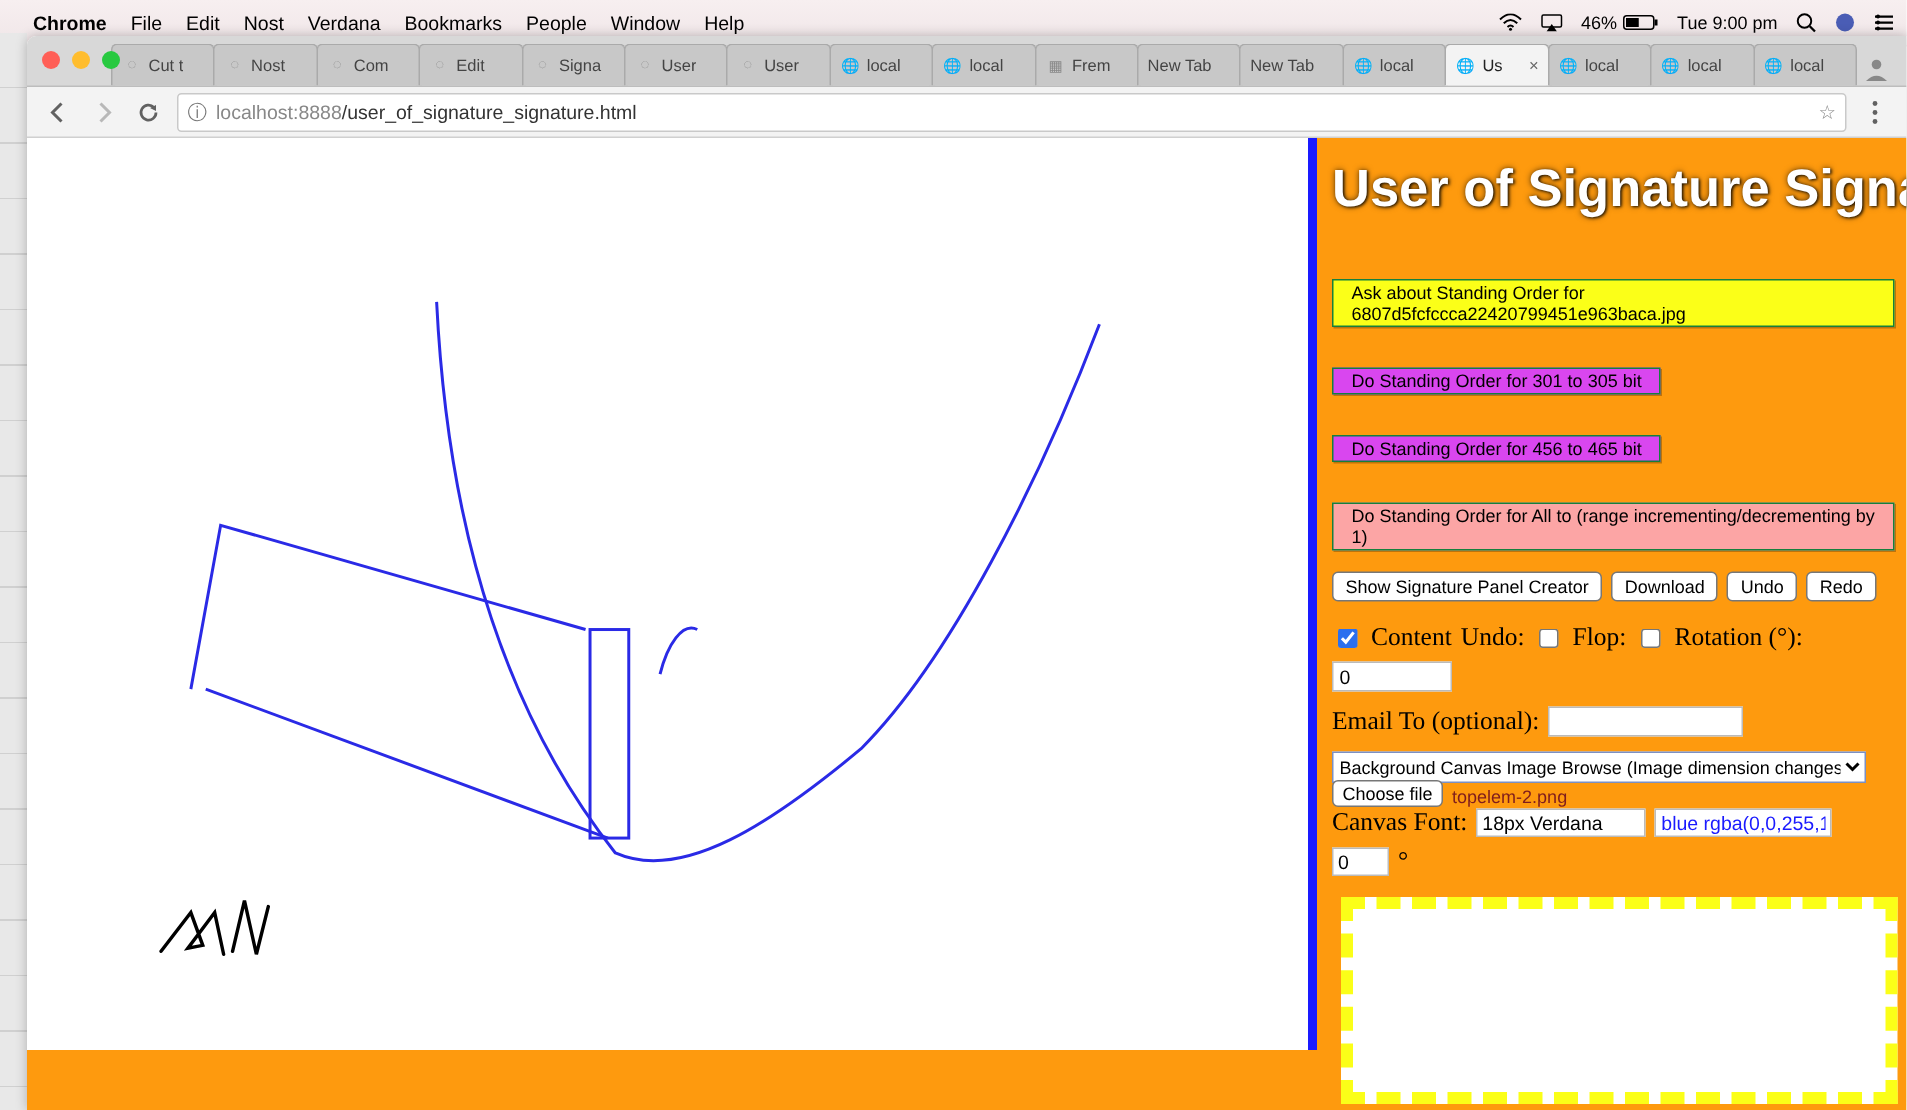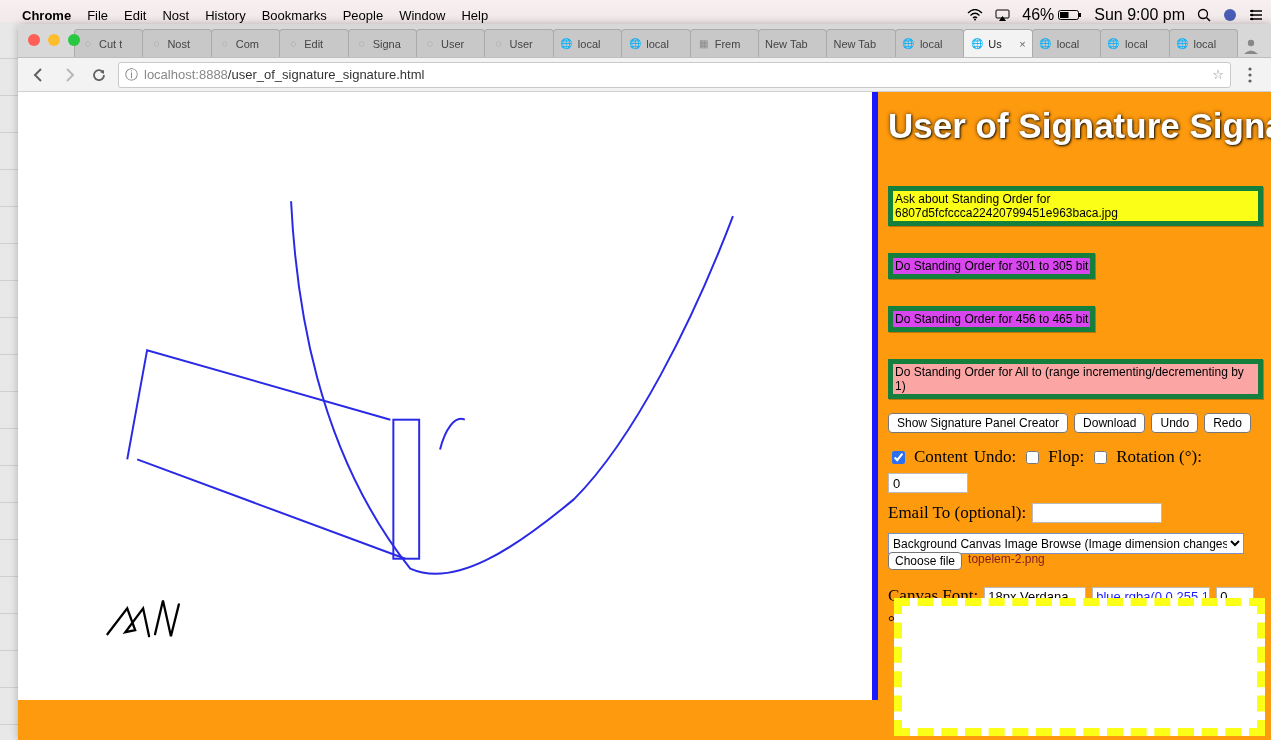--- a/index.html
+++ b/index.html
@@ -3,21 +3,21 @@
 <meta charset="utf-8">
 <style>
   * { box-sizing: border-box; }
   html, body { margin:0; padding:0; width:1271px; height:740px; font-family: -apple-system, BlinkMacSystemFont, "Helvetica Neue", Arial, sans-serif; overflow:hidden; background:#fff; }
   
   .menubar { position:absolute; top:0; left:0; right:0; height:22px; background:linear-gradient(#f7eff0,#f0e6e8); display:flex; align-items:center; font-size:13px; color:#000; padding:15px 8px; border-bottom:1px solid #c9c0c2; }
   .menubar .apple { font-size:14px; margin-right:14px; }
   .menubar .mitem { margin-right:16px; cursor:default; }
   .menubar .mbold { font-weight:600; }
   .menubar .spacer { flex:1; }
-  .menubar .ritem { margin-left:12px; display:flex; align-items:center; gap:4px; font-size:16px; }
+  .menubar .ritem { margin-left:12px; display:flex; align-items:center; gap:4px; font-size:12px; }
   .menubar svg { display:block; }
   .dock-edge { position:absolute; left:0; top:22px; bottom:0; width:18px; background:repeating-linear-gradient(180deg,#e8e8e8 0,#e8e8e8 36px,#d0d0d0 36px,#d0d0d0 37px); }
   
   .chrome { position:absolute; left:18px; right:0; top:24px; bottom:0; background:#fff; border-top-left-radius:6px; box-shadow:0 0 8px rgba(0,0,0,.25); overflow:hidden; }
   .tabstrip { height:34px; background:#d8d8d8; display:flex; align-items:flex-end; padding:4px 6px 0 56px; position:relative; border-bottom:1px solid #bdbdbd; }
   .traffic { position:absolute; left:10px; top:10px; display:flex; gap:8px; }
   .t-dot { width:12px; height:12px; border-radius:50%; }
   .t-red{background:#ff5f57;} .t-yel{background:#ffbd2e;} .t-grn{background:#28c940;}
   .tab { height:28px; background:#c8c8c8; border:1px solid #aaa; border-bottom:none; border-top-left-radius:4px; border-top-right-radius:4px; margin-right:-1px; display:flex; align-items:center; padding:0 6px; font-size:11px; color:#444; min-width:0; flex:1; overflow:hidden; white-space:nowrap; gap:4px; cursor:default;margin-top:48px;}
   .tab.active { background:#f3f3f3; color:#222; }
@@ -32,52 +32,52 @@
   .omnibox .sec { color:#777; font-size:13px; }
   .omnibox .host-dim { color:#888; }
   .omnibox .star { margin-left:auto; color:#888; }
   
   .viewport { position:absolute; left:0; right:0; top:68px; bottom:0; background:#fe9a0e; }
   .canvas-wrap { position:absolute; left:0; top:0; width:860px; bottom:40px; background:#fff; border-right:6px solid #1a1aff; }
   .canvas-wrap svg { position:absolute; inset:0; }
   .sidepanel { position:absolute; left:860px; right:0; top:0; bottom:0; padding:4px 4px 4px 6px; color:#000; font-family:"Times New Roman",serif; font-size:17px; }
   .big-title { font-family:"Arial Black","Helvetica Neue",Arial,sans-serif; font-size:35px; font-weight:900; color:#fff; text-shadow:0 0 4px rgba(0,0,0,.6),1px 1px 2px rgba(0,0,0,.8); letter-spacing:0px; margin:10px 0 40px 4px; white-space:nowrap;}
   .action-list { margin:0 4px 14px 4px; }
-  .action-btn { display:block; width:fit-content; margin-bottom:2px; border:5px solid #15803d; padding:1px 2px; font:12px Arial,sans-serif; text-align:left; cursor:default; box-shadow:1px 1px 0 rgba(0,0,0,.25);margin-top:27px;}
+  .action-btn { display:block; width:fit-content; margin-bottom:2px; border:1px solid #15803d; padding:1px 12px; font:12px Arial,sans-serif; text-align:left; cursor:default; box-shadow:1px 1px 0 rgba(0,0,0,.25);margin-top:27px;}
   .a-yellow { background:#fbff18; }
   .a-green  { background:#d946ef;text-align:right; }
   .a-blue   { background:#fca5a5; }
   .btnrow { margin:0 4px 14px 4px; display:flex; gap:6px; flex-wrap:wrap;align-items:center;}
   .std-btn { background:#fff; border:1px solid #777; border-radius:4px; padding:2px 8px; font:12px Arial,sans-serif; cursor:default;}
   .row { margin:0 4px 10px 4px; display:flex; align-items:center; gap:6px; flex-wrap:wrap; font-size:17px;}
   .row input[type=text]{ font:13px Arial,sans-serif; }
   .num-input { width:80px; height:20px; background:#fff; border:1px solid #bbb; padding:1px 4px; font:13px Arial,sans-serif;}
   .email-input { width:130px; height:20px; background:#fff; border:1px solid #bbb;}
   .select-full { width:356px; height:21px; font:12px Arial,sans-serif; background:#fff; border:1px solid #7b90c4;}
-  .file-row { margin:-6px 4px 16px 4px; display:flex; align-items:flex-start; gap:6px;}
+  .file-row { margin:-6px 4px 0 4px; display:flex; align-items:flex-end; gap:6px;}
   .file-btn { background:#fff; border:1px solid #777; border-radius:4px; padding:1px 6px; font:12px Arial,sans-serif;}
   .file-name { font:12px Arial,sans-serif; color:#7f1d1d;}
   .canvasfont-row input { background:#fff; border:1px solid #bbb; padding:1px 3px;}
-  .cf-font { width:102px; font:12px Arial,sans-serif;}
+  .cf-font { width:113px; font:12px Arial,sans-serif;}
   .cf-color{ width:118px; font:12px Arial,sans-serif; color:#1a1aff;}
   .cf-rot  { width:38px; font:12px Arial,sans-serif;}
   .preview-box { position:absolute; left:876px; right:6px; top:506px; bottom:4px; border:8px dashed #fbff18; background:#fff; }
   .footer-strip { position:absolute; left:0; width:860px; bottom:0; height:40px; background:#fe9a0e;}
   input[type=checkbox]{ width:13px; height:13px; accent-color:#2b6fef;}
 </style>
 </head>
 <body>
 
 <div class="menubar">
   <span class="apple"></span>
   <span class="mitem mbold">Chrome</span>
   <span class="mitem">File</span>
   <span class="mitem">Edit</span>
   <span class="mitem">Nost</span>
-  <span class="mitem">History</span>
+  <span class="mitem">Verdana</span>
   <span class="mitem">Bookmarks</span>
   <span class="mitem">People</span>
   <span class="mitem">Window</span>
   <span class="mitem">Help</span>
   <span class="spacer"></span>
   <span class="ritem">
     <svg width="16" height="12" viewBox="0 0 16 12">
         <path d="M1 4 Q8 -3 15 4 M3.5 6.5 Q8 2 12.5 6.5 M6 9 Q8 7 10 9" stroke="#000" stroke-width="1.3" fill="none"></path>
         <circle cx="8" cy="10.5" r="1" fill="#000"></circle>
       </svg>
@@ -89,21 +89,21 @@
       </svg>
   </span>
   <span class="ritem">
     <span>46%</span>
     <svg width="24" height="12" viewBox="0 0 24 12">
         <rect x="0.5" y="1.5" width="20" height="9" rx="2" fill="none" stroke="#000"></rect>
         <rect x="21" y="4" width="2" height="4" fill="#000"></rect>
         <rect x="2" y="3" width="8.5" height="6" fill="#000"></rect>
       </svg>
   </span>
-  <span class="ritem">Sun 9:00 pm</span>
+  <span class="ritem">Tue 9:00 pm</span>
   <span class="ritem">
     <svg width="14" height="14" viewBox="0 0 14 14">
         <circle cx="6" cy="6" r="4.5" stroke="#000" fill="none" stroke-width="1.3"></circle>
         <line x1="9.5" y1="9.5" x2="13" y2="13" stroke="#000" stroke-width="1.5"></line>
       </svg>
   </span>
   <span class="ritem">
     <svg width="14" height="14">
         <circle cx="7" cy="7" r="6" fill="#4a5db5"></circle>
       </svg>

